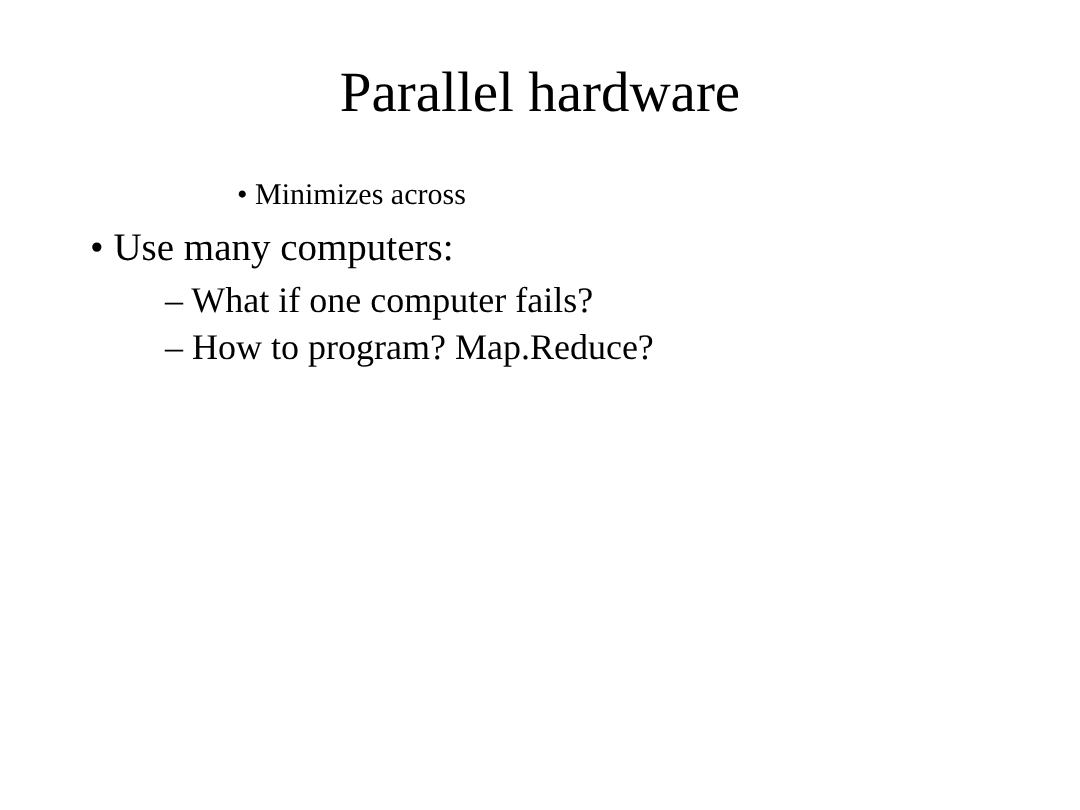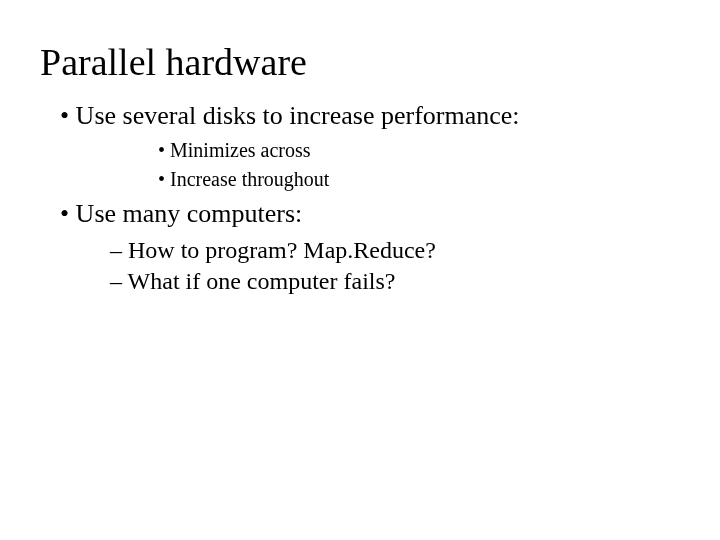--- a/index.html
+++ b/index.html
@@ -13,22 +13,22 @@
       box-sizing: border-box;
     }
     .slide {
       padding: 30px 40px 30px 40px;
       width: 100%;
       height: 100%;
       box-sizing: border-box;
     }
     .title {
       font-size: 38px;
-      text-align: left;
-      margin: 10px 0 17px 0;
+      text-align: center;
+      margin: 10px 0 35px 0;
       font-weight: normal;
     }
     .bullet-l1 {
       font-size: 26px;
       margin: 8px 0 8px 20px;
     }
     .bullet-l1::before {
       content: "•  ";
     }
     .bullet-l2 {
@@ -45,20 +45,18 @@
     .bullet-l3::before {
       content: "•  ";
     }
   </style>
 </head>
 <body>
 
 <div class="slide">
   <div class="title">Parallel hardware</div>
 
-  <div class="bullet-l1">Use several disks to increase performance:</div>
   <div class="bullet-l3">Minimizes across</div>
-  <div class="bullet-l3">Increase throughout</div>
 
   <div class="bullet-l1">Use many computers:</div>
+  <div class="bullet-l2">What if one computer fails?</div>
   <div class="bullet-l2">How to program?   Map.Reduce?</div>
-  <div class="bullet-l2">What if one computer fails?</div>
 </div>
 
 </body></html>

